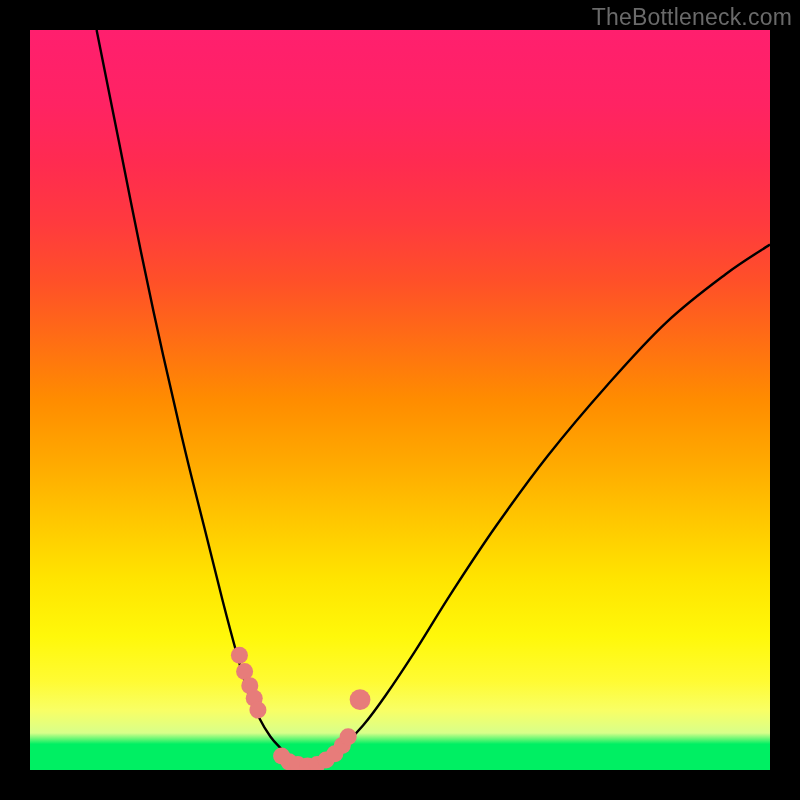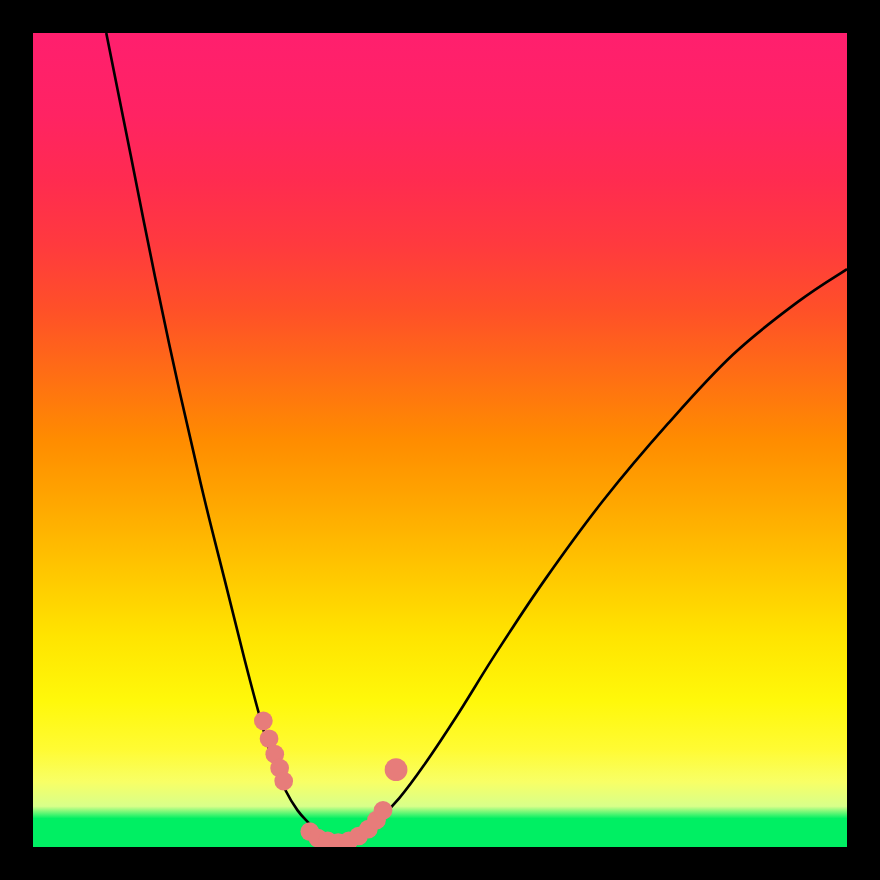--- a/index.html
+++ b/index.html
@@ -87,13 +87,14 @@
           <circle cx="277.50" cy="735.93" r="8.51" class="marker"></circle>
           <circle cx="287.12" cy="734.45" r="8.51" class="marker"></circle>
           <circle cx="296.00" cy="730.01" r="8.51" class="marker"></circle>
           <circle cx="304.88" cy="723.72" r="8.51" class="marker"></circle>
           <circle cx="312.28" cy="715.58" r="8.51" class="marker"></circle>
           <circle cx="318.20" cy="706.70" r="8.51" class="marker"></circle>
           <circle cx="330.04" cy="669.70" r="10.36" class="marker"></circle>
         </g>
     </svg>
   </div>
+  <div class="watermark">TheBottleneck.com</div>
 </div>
 
 </body></html>

